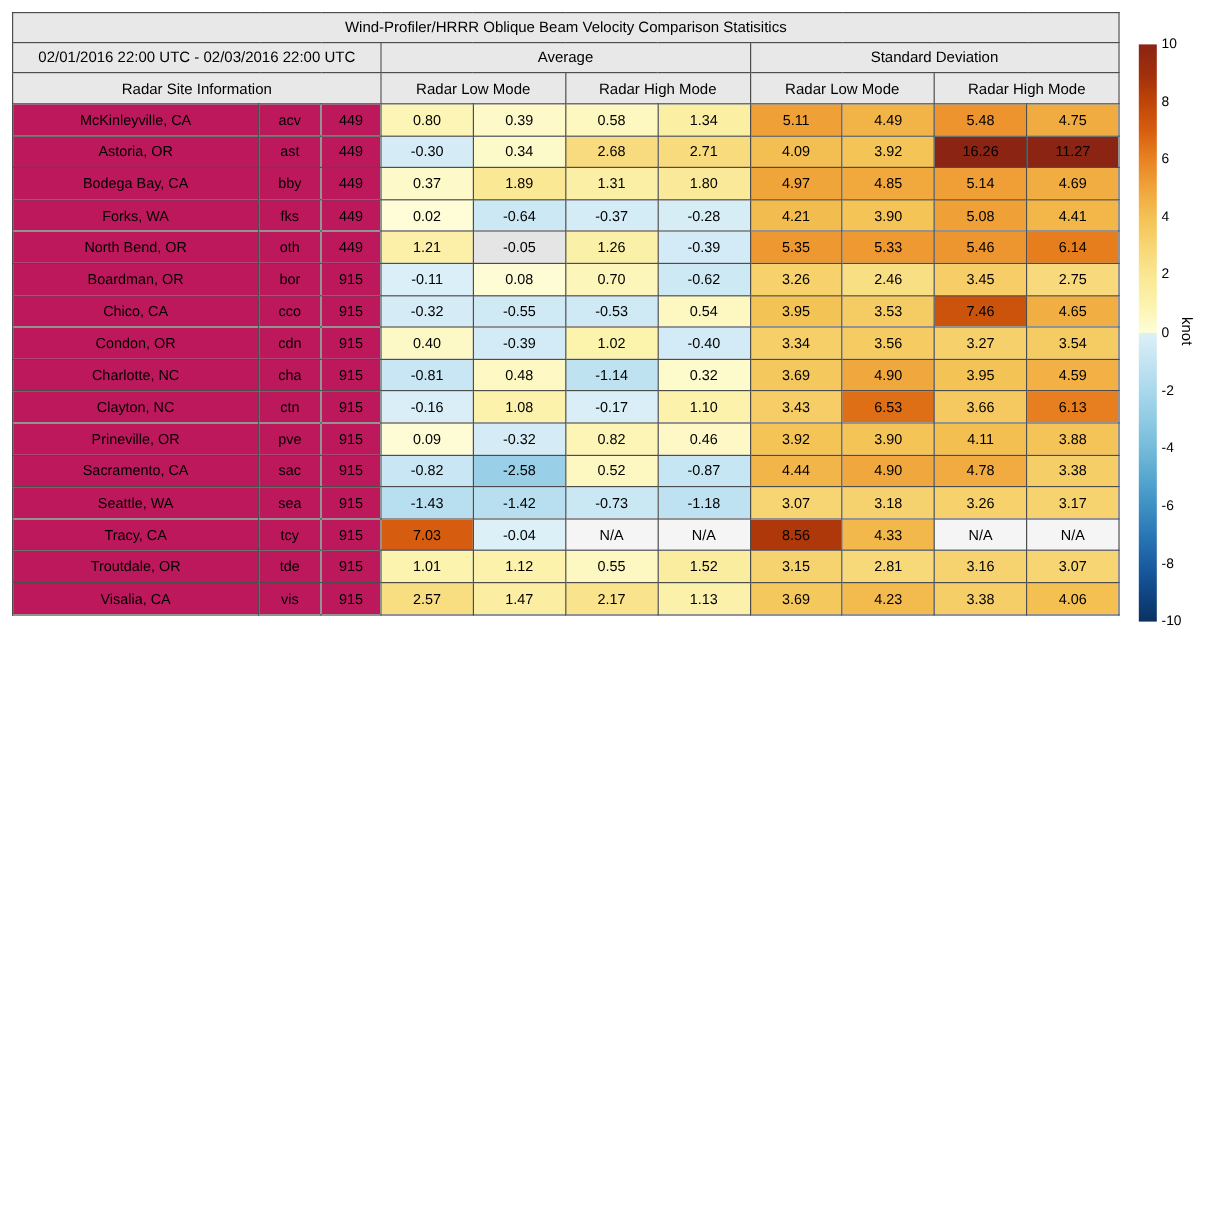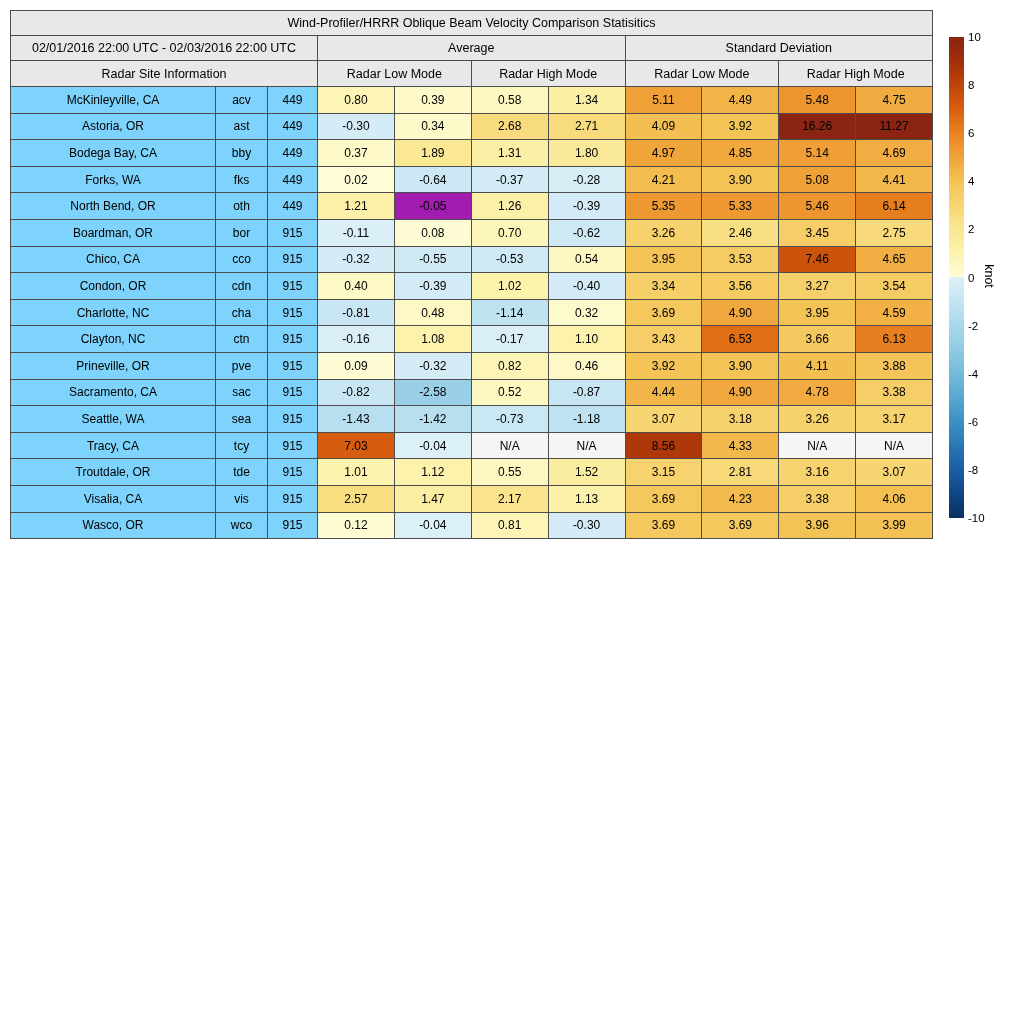--- a/index.html
+++ b/index.html
@@ -29,21 +29,21 @@
     font-weight: normal;
     overflow: hidden;
     white-space: nowrap;
   }
   tr.hrow-title  th { height: 24px; font-size: 12.5px; }
   tr.hrow-group  th { height: 24px; font-size: 12.5px; }
   tr.hrow-mode   th { height: 25px; font-size: 12.5px; }
   tr.hrow-cols   th { height: 25px; font-size: 12.5px; }
   table.stats-table th { background: #e8e8e8; }
   table.stats-table td { height: 25.6px; font-size: 12px; }
-  table.stats-table td.site { background: #7dd3fc; }
+  table.stats-table td.site { background: #be185d; }
   .colorbar-wrap { position: absolute; left: 949px; top: 37px; width: 17px; height: 481px; }
   .cb-grad { width: 15px; height: 481px; }
   .cb-ticks { position: absolute; left: 0; top: 0; width: 15px; height: 481px; }
   .cb-tick {
     position: absolute;
     left: 19px;
     transform: translateY(-50%);
     font-size: 11.5px;
     line-height: 12px;
     white-space: nowrap;
@@ -144,21 +144,21 @@
           <td class="val" style="background: rgb(243, 188, 79);">4.21</td>
           <td class="val" style="background: rgb(244, 196, 87);">3.90</td>
           <td class="val" style="background: rgb(239, 161, 56);">5.08</td>
           <td class="val" style="background: rgb(242, 182, 73);">4.41</td>
         </tr>
         <tr>
           <td class="site">North Bend, OR</td>
           <td class="site">oth</td>
           <td class="site">449</td>
           <td class="val" style="background: rgb(252, 240, 168);">1.21</td>
-          <td class="val" style="background: #a21caf;">-0.05</td>
+          <td class="val" style="background: #e5e5e5;">-0.05</td>
           <td class="val" style="background: rgb(251, 240, 167);">1.26</td>
           <td class="val" style="background: rgb(211, 235, 246);">-0.39</td>
           <td class="val" style="background: rgb(238, 152, 49);">5.35</td>
           <td class="val" style="background: rgb(238, 153, 50);">5.33</td>
           <td class="val" style="background: rgb(237, 149, 46);">5.46</td>
           <td class="val" style="background: rgb(230, 126, 30);">6.14</td>
         </tr>
         <tr>
           <td class="site">Boardman, OR</td>
           <td class="site">bor</td>
@@ -294,33 +294,20 @@
           <td class="site">vis</td>
           <td class="site">915</td>
           <td class="val" style="background: rgb(248, 221, 129);">2.57</td>
           <td class="val" style="background: rgb(251, 237, 161);">1.47</td>
           <td class="val" style="background: rgb(249, 228, 141);">2.17</td>
           <td class="val" style="background: rgb(252, 241, 170);">1.13</td>
           <td class="val" style="background: rgb(245, 200, 94);">3.69</td>
           <td class="val" style="background: rgb(243, 187, 78);">4.23</td>
           <td class="val" style="background: rgb(246, 206, 104);">3.38</td>
           <td class="val" style="background: rgb(244, 192, 82);">4.06</td>
-        </tr>
-        <tr>
-          <td class="site">Wasco, OR</td>
-          <td class="site">wco</td>
-          <td class="site">915</td>
-          <td class="val" style="background: rgb(254, 252, 211);">0.12</td>
-          <td class="val" style="background: rgb(220, 240, 248);">-0.04</td>
-          <td class="val" style="background: rgb(252, 245, 182);">0.81</td>
-          <td class="val" style="background: rgb(213, 236, 246);">-0.30</td>
-          <td class="val" style="background: rgb(245, 200, 94);">3.69</td>
-          <td class="val" style="background: rgb(245, 200, 94);">3.69</td>
-          <td class="val" style="background: rgb(244, 195, 85);">3.96</td>
-          <td class="val" style="background: rgb(244, 194, 84);">3.99</td>
         </tr>
       </tbody>
   </table>
 
   <div class="colorbar-wrap">
     <div class="cb-grad" id="cb-grad" style="background: linear-gradient(rgb(139, 36, 19) 0%, rgb(161, 46, 12) 5%, rgb(191, 69, 8) 10%, rgb(215, 94, 15) 15%, rgb(233, 131, 33) 20%, rgb(240, 164, 58) 25%, rgb(244, 194, 84) 30%, rgb(247, 214, 116) 35%, rgb(250, 231, 146) 40%, rgb(252, 243, 174) 45%, rgb(254, 253, 216) 50%, rgb(221, 240, 248) 50%, rgb(195, 228, 242) 55%, rgb(169, 216, 236) 60%, rgb(143, 203, 227) 65%, rgb(116, 187, 218) 70%, rgb(87, 167, 208) 75%, rgb(62, 144, 196) 80%, rgb(42, 119, 181) 85%, rgb(26, 93, 163) 90%, rgb(16, 70, 133) 95%, rgb(10, 49, 97) 100%);"></div>
     <div class="cb-ticks" id="cb-ticks">
         <div class="cb-tick" style="top: 0%;">10</div>
         <div class="cb-tick" style="top: 10%;">8</div>
         <div class="cb-tick" style="top: 20%;">6</div>

